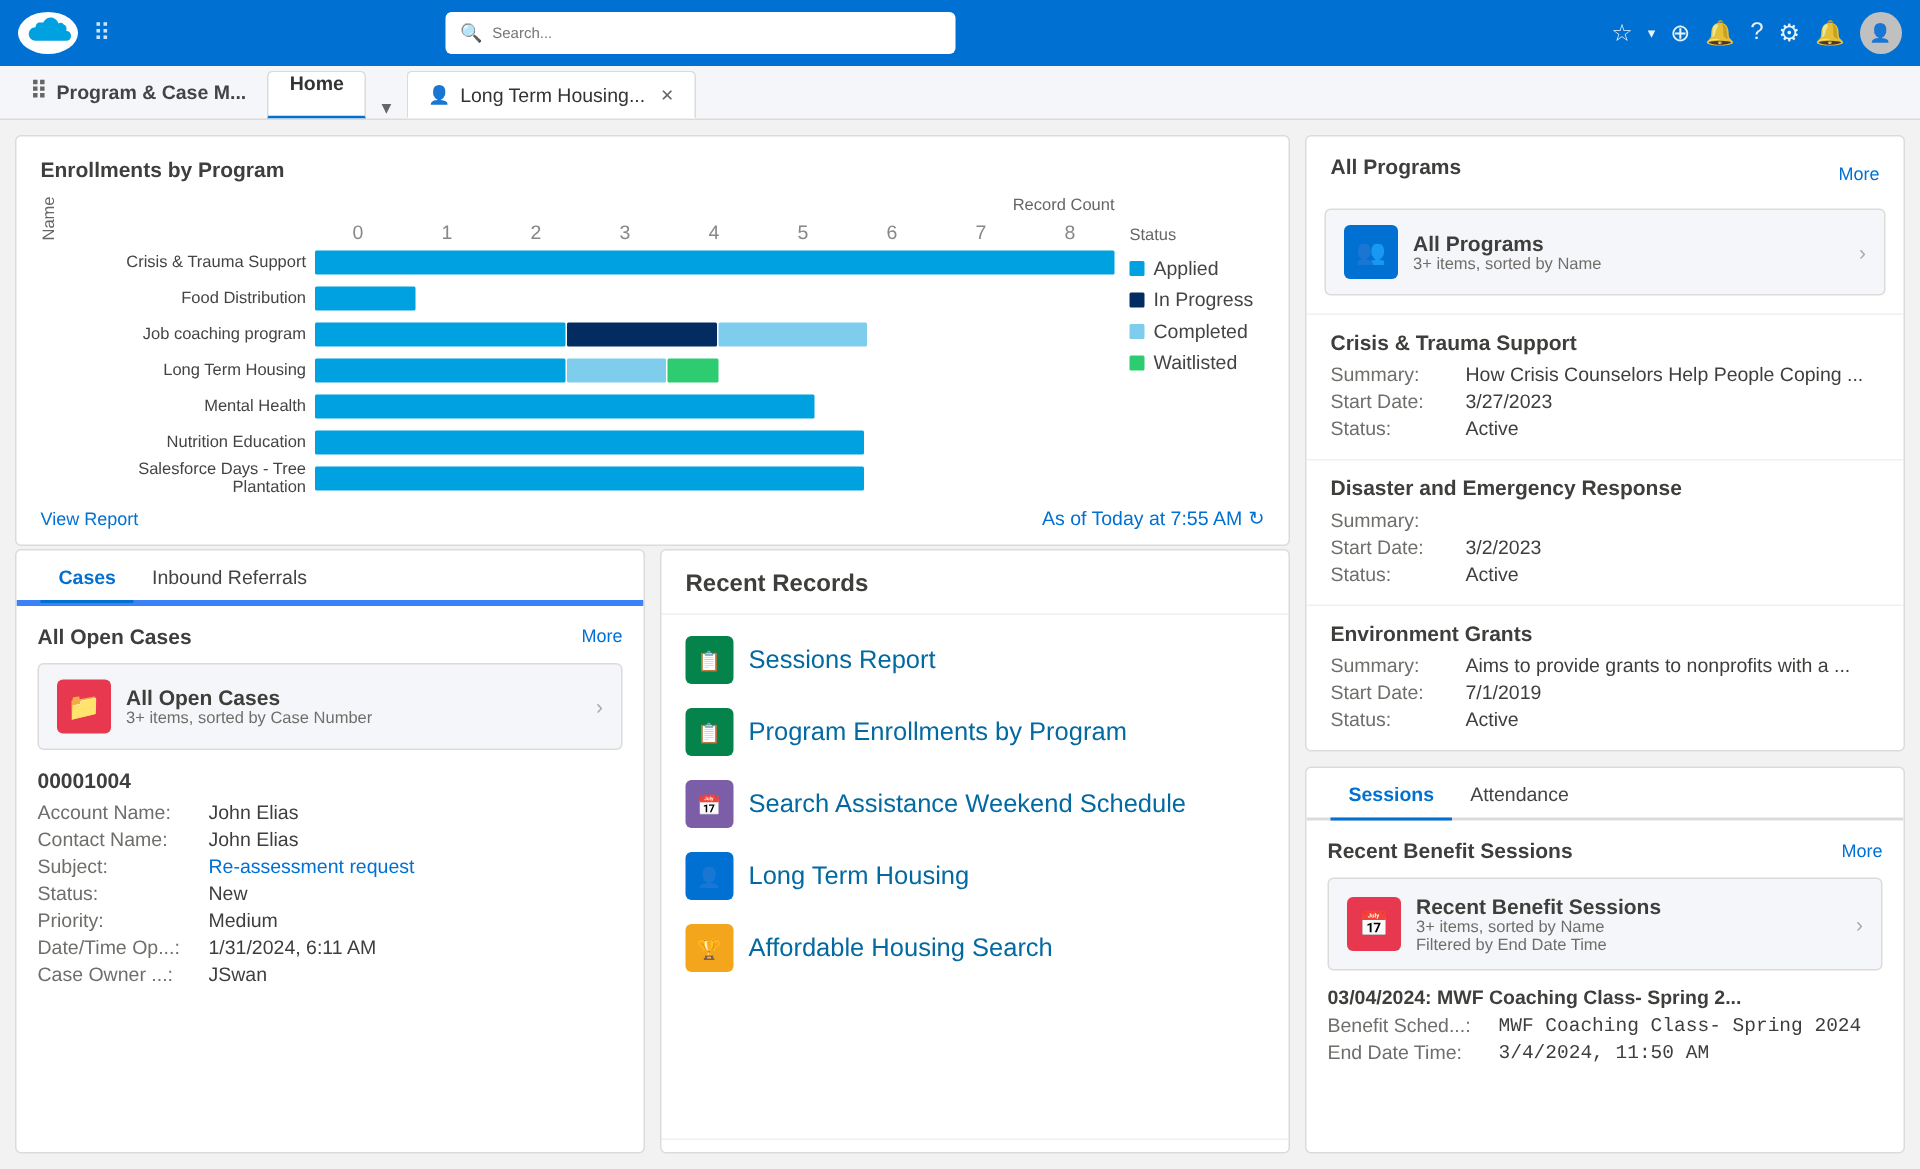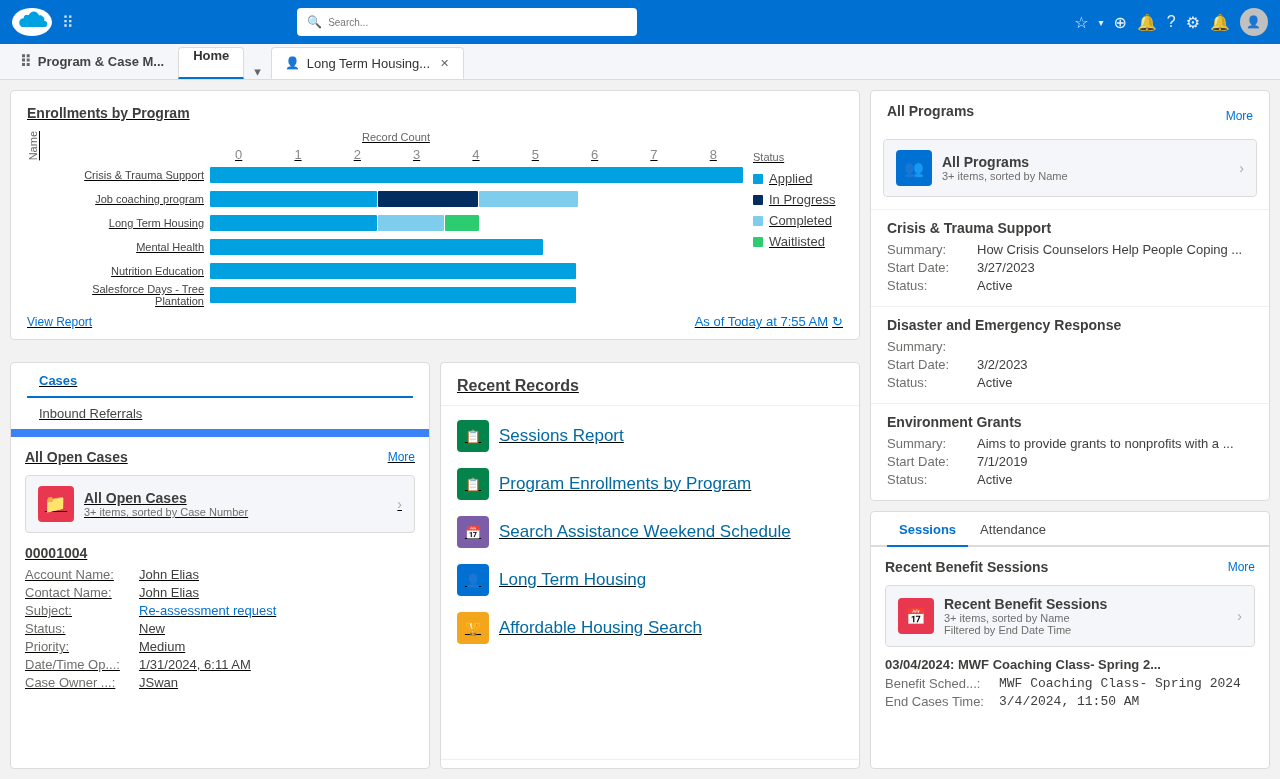--- a/index.html
+++ b/index.html
@@ -85,23 +85,22 @@
       padding: 10px;
       height: calc(779px - 80px);
       overflow: hidden;
     }
 
     
     .left-section {
       flex: 1;
       display: flex;
       flex-direction: column;
-      gap: 22px;
+      gap: 2px;
       min-width: 0;
-      text-decoration: underline;
     }
 
     
     .card {
       background: white;
       border: 1px solid #dddbda;
       border-radius: 4px;
     }
     .chart-card {
       padding: 14px 16px 10px;
@@ -112,21 +111,21 @@
     .chart-area {
       display: flex;
       gap: 10px;
       align-items: flex-start;
     }
     .chart-container {
       flex: 1;
       position: relative;
     }
     .chart-x-label {
-      text-align: center; font-size: 11px; color: #666; margin-bottom: 4px;
+      text-align: right; font-size: 11px; color: #666; margin-bottom: 4px;
     }
     .chart-grid {
       display: flex;
       flex-direction: column;
       gap: 2px;
     }
     .chart-x-axis {
       display: flex;
       margin-left: 160px;
       margin-bottom: 2px;
@@ -194,23 +193,22 @@
       min-height: 0;
     }
 
     
     .cases-card {
       flex: 0 0 420px;
       overflow: hidden;
     }
     .tab-row {
       display: flex;
-      border-bottom: 8px solid #3b82f6;
+      border-bottom: 4px solid #3b82f6;
       padding: 0 16px;
-      flex-direction: column;
     }
     .card-tab {
       padding: 10px 12px 8px;
       cursor: pointer;
       font-size: 13px;
       color: #444;
       border-bottom: 2px solid transparent;
       margin-bottom: -2px;
     }
     .card-tab.active { color: #0070d2; border-bottom-color: #0070d2; font-weight: 600; }
@@ -430,20 +428,26 @@
             <div class="chart-x-tick">6</div>
             <div class="chart-x-tick">7</div>
             <div class="chart-x-tick">8</div>
           </div>
 
           <div id="chart-rows" class="chart-grid">
               <div class="chart-row">
                 <div class="chart-row-label">Crisis &amp; Trauma Support</div>
                 <div class="chart-row-bars">
                   <div class="bar-segment bar-applied" style="width: 100%;"></div>
+                </div>
+              </div>
+              <div class="chart-row">
+                <div class="chart-row-label">Food Distribution</div>
+                <div class="chart-row-bars">
+                  <div class="bar-segment bar-applied" style="width: 12.5%;"></div>
                 </div>
               </div>
               <div class="chart-row">
                 <div class="chart-row-label">Job coaching program</div>
                 <div class="chart-row-bars">
                   <div class="bar-segment bar-applied" style="width: 31.25%;"></div>
                   <div class="bar-segment bar-inprogress" style="width: 18.75%;"></div>
                   <div class="bar-segment bar-completed" style="width: 18.75%;"></div>
                 </div>
               </div>
@@ -682,21 +686,21 @@
           </div>
           <span class="chevron-icon">›</span>
         </div>
         <div class="session-entry">
           <div class="session-title">03/04/2024: MWF Coaching Class- Spring 2...</div>
           <div class="session-field-row">
             <span class="session-field-label">Benefit Sched...:</span>
             <span class="session-field-value">MWF Coaching Class- Spring 2024</span>
           </div>
           <div class="session-field-row">
-            <span class="session-field-label">End Cases Time:</span>
+            <span class="session-field-label">End Date Time:</span>
             <span class="session-field-value">3/4/2024, 11:50 AM</span>
           </div>
         </div>
       </div>
     </div>
 
   </div>
 </div>
 
 </body></html>

